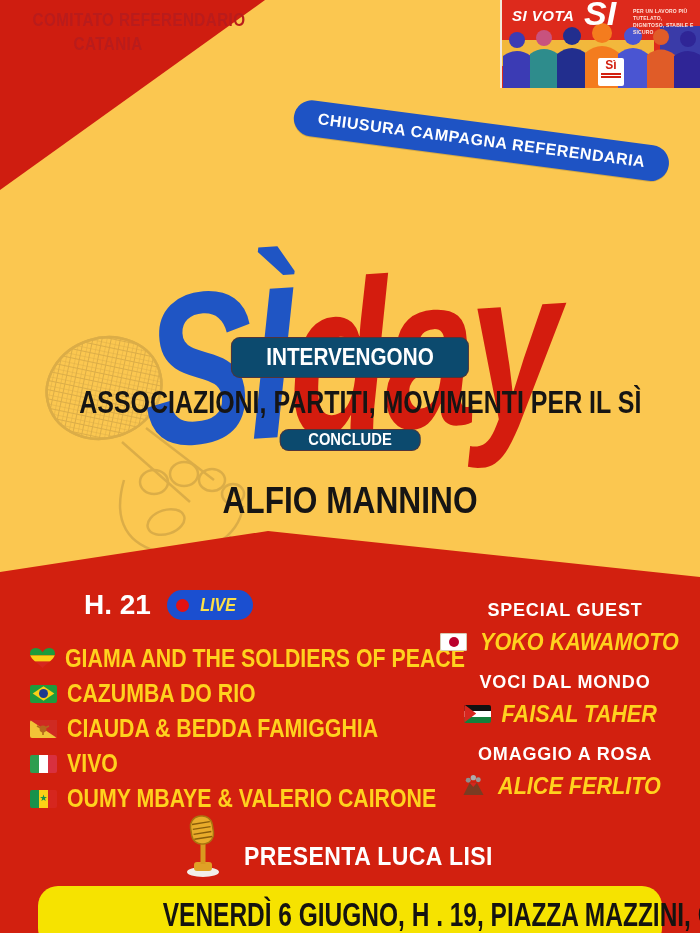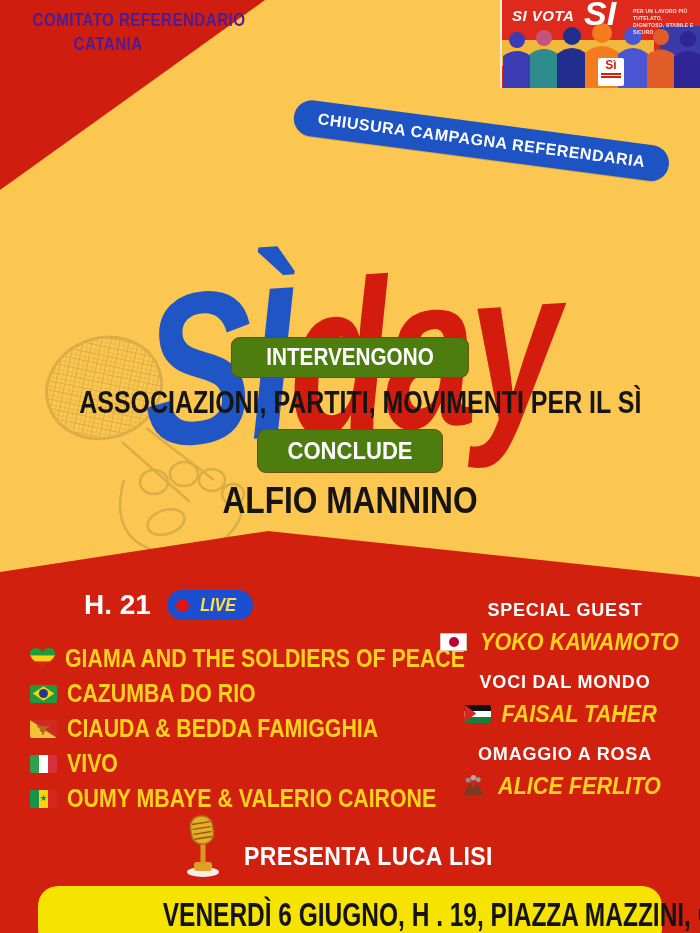--- a/index.html
+++ b/index.html
@@ -8,21 +8,21 @@
     background:#FBC750;
     font-family:"Liberation Sans", sans-serif;
     -webkit-font-smoothing:antialiased;
   }
   .cond{display:inline-block;transform:scaleX(var(--sx,.82));transform-origin:center;white-space:nowrap;}
   .cond-left{transform-origin:left center;}
 
   
   .red-triangle{position:absolute;left:0;top:0;width:265px;height:190px;background:#CF1D10;
     clip-path:polygon(0 0,100% 0,0 100%);}
-  .committee{position:absolute;left:6px;top:8px;width:205px;text-align:center;color:#4c1d95;
+  .committee{position:absolute;left:6px;top:8px;width:205px;text-align:center;color:#b91c1c;
     font-weight:bold;font-size:19px;line-height:24px;letter-spacing:.5px;}
 
   
   .photo{position:absolute;left:500px;top:0;width:200px;height:88px;background:#DD2A1C;overflow:hidden;
     border-left:2px solid #f3e9d9;}
   .photo .band-yellow{position:absolute;left:0;top:40px;width:152px;height:26px;background:#F2B83C;}
   .photo .band-blue{position:absolute;right:0;top:26px;width:42px;height:62px;background:#3A3BA8;}
   .photo .si-vota{position:absolute;left:10px;top:7px;color:#fff;font-weight:bold;font-style:italic;
     font-size:15px;letter-spacing:.5px;}
   .photo .si-big{position:absolute;left:82px;top:-6px;color:#fff;font-weight:bold;font-style:italic;
@@ -44,24 +44,24 @@
   .title{position:absolute;left:0;top:104px;width:100%;text-align:center;line-height:1;
     font-style:italic;font-weight:bold;font-size:216px;letter-spacing:-0.03em;}
   .title .inner{display:inline-block;transform:scaleX(.76) rotate(-3deg);transform-origin:center;}
   .title .si{color:#1F55C4;}
   .title .day{color:#D41C0E;}
 
   
   .mic-sketch{position:absolute;left:4px;top:330px;opacity:.5;}
 
   
-  .badge{position:absolute;left:50%;transform:translateX(-50%);background:#4d7c0f;color:#fff;
+  .badge{position:absolute;left:50%;transform:translateX(-50%);background:#0c4a6e;color:#fff;
     border-radius:9px;font-weight:bold;text-align:center;box-shadow:inset 0 0 0 1px rgba(150,30,5,.5);}
   .badge-intervengono{top:337px;font-size:23px;padding:7px 26px;}
-  .badge-conclude{top:429px;font-size:24px;padding:8px 25px;}
+  .badge-conclude{top:429px;font-size:16px;padding:2px 25px;}
   .black-line{position:absolute;left:0;width:100%;text-align:center;color:#161514;font-weight:bold;}
   .participants{top:384px;font-size:32px;}
   .speaker{top:480px;font-size:36px;}
 
   
   .red-section{position:absolute;left:0;top:531px;width:700px;height:402px;background:#D2200F;
     clip-path:polygon(0 41px,268px 0,100% 46px,100% 100%,0 100%);}
 
   
   .h21-row{position:absolute;left:84px;top:589px;display:flex;align-items:center;gap:16px;}

